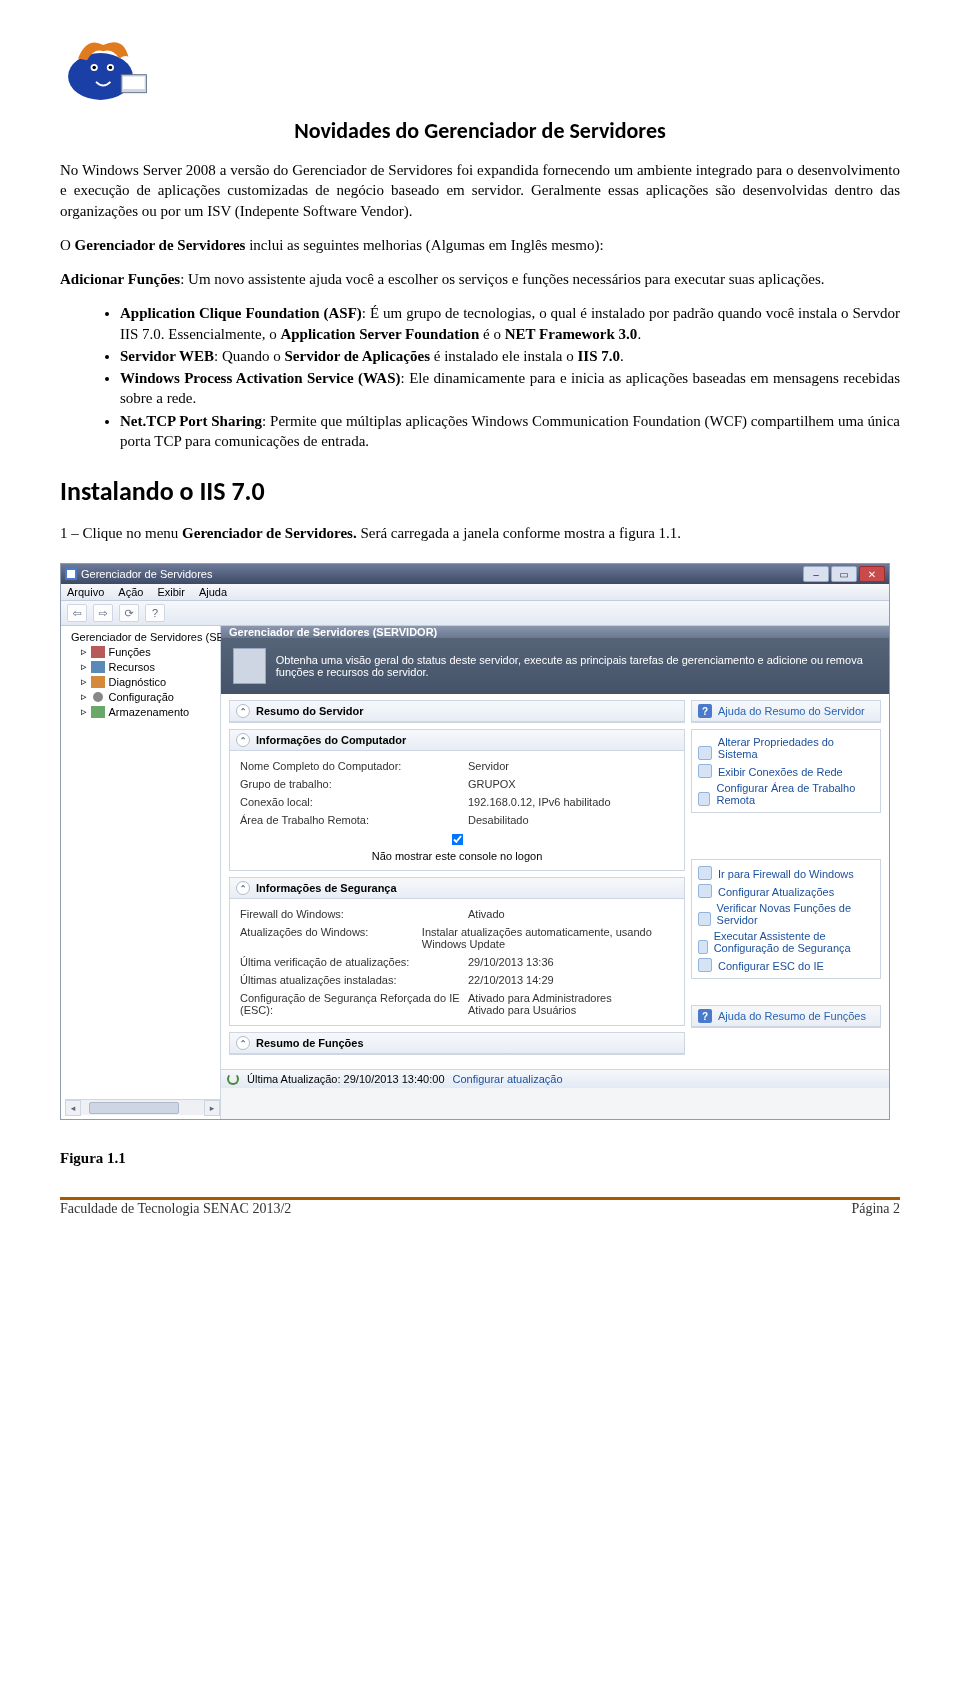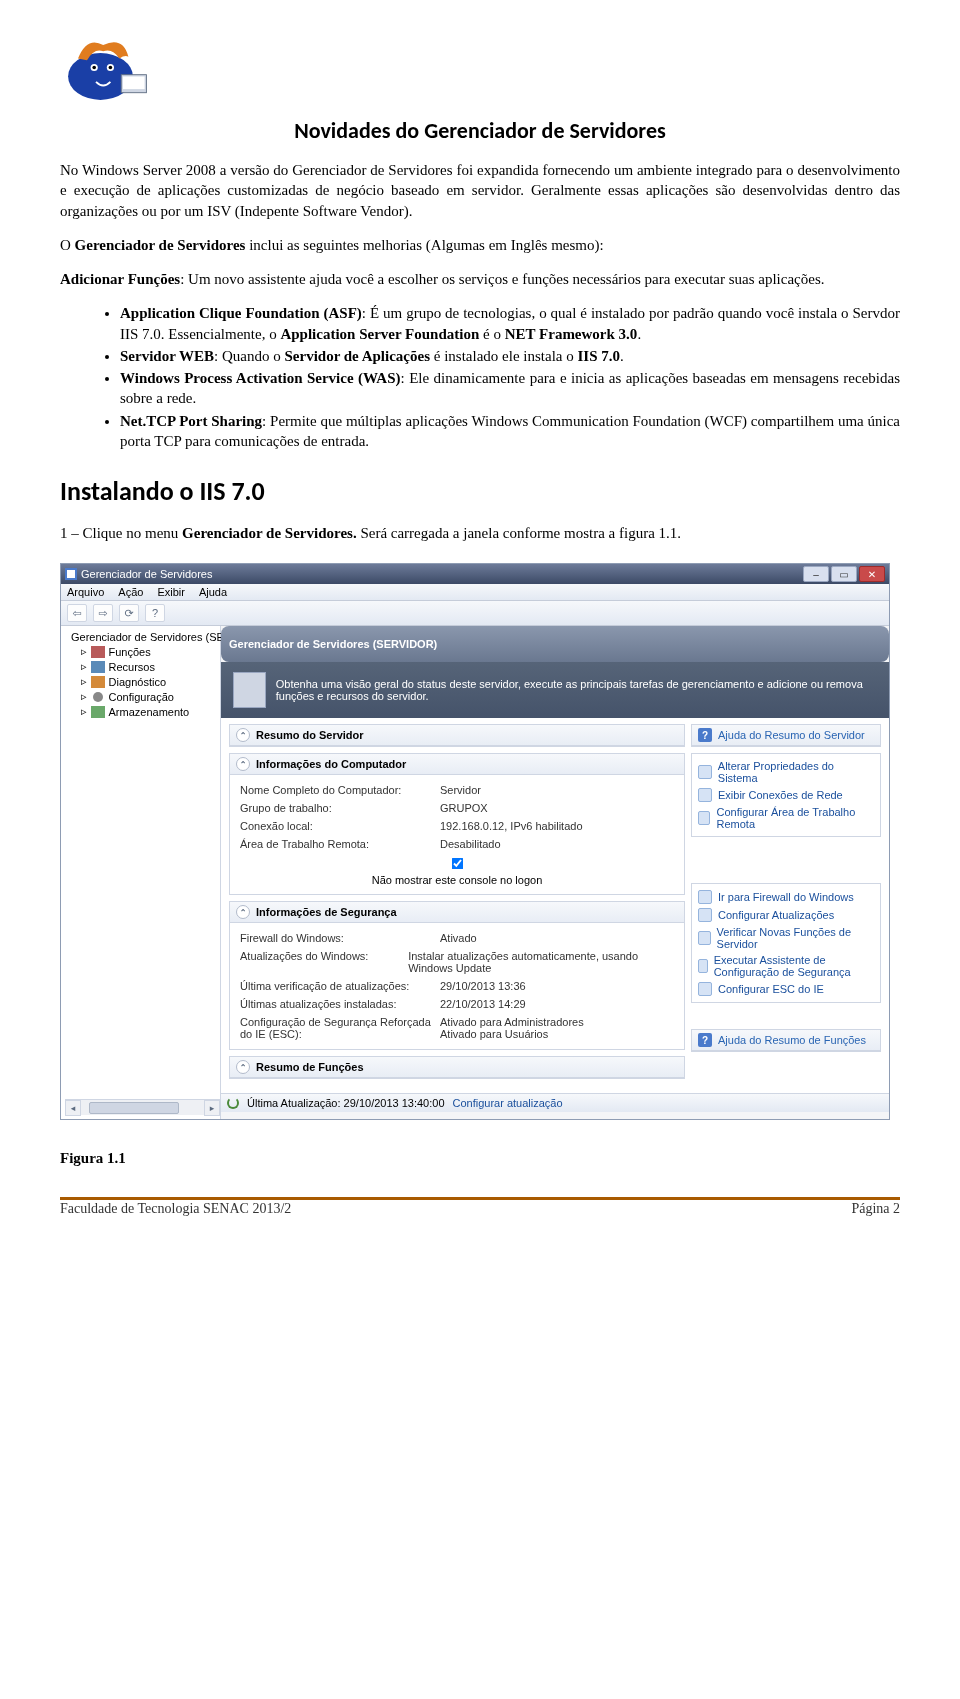--- a/index.html
+++ b/index.html
@@ -107,24 +107,23 @@
     padding: 4px 0 4px 4px;
     font-size: 11px;
   }
   .ss-tree .tnode { display: flex; align-items: center; gap: 4px; padding: 1px 2px; white-space: nowrap; }
   .ss-tree .tnode .ticon { width: 14px; height: 12px; display: inline-block; }
   .ss-tree .tchild { padding-left: 14px; }
   .ss-main { flex: 1; background: #f4f5f7; display: flex; flex-direction: column; }
   .ss-crumb {
     background: linear-gradient(#8a97ad, #6a7890);
     color: #fff;
-    padding: 12px 8px;
+    padding: 0 8px;
     font-weight: bold;
     font-size: 11px;
-    border-radius: 8px;
   }
   .ss-desc {
     display: flex;
     align-items: center;
     gap: 10px;
     padding: 10px 12px;
     color: #fff;
     background: linear-gradient(#566478, #45536a);
     font-size: 11px;
   }
@@ -147,40 +146,40 @@
     display: flex;
     align-items: center;
     gap: 6px;
     font-size: 11px;
   }
   .panel-header .chevron {
     width: 14px; height: 14px; border-radius: 50%; border: 1px solid #b2bbcb; background: #fff; display: flex; align-items: center; justify-content: center; font-size: 8px; color: #5c6b80;
   }
   .panel-body { padding: 6px 10px; }
   .info-row { display: flex; padding: 3px 0; font-size: 11px; }
-  .info-row .k { width: 200px; color: #333; }
+  .info-row .k { width: 228px; color: #333; }
   .info-row .v { color: #333; }
   .chk-row { display: flex; align-items: center; gap: 4px; padding: 4px 0 2px 0; font-size: 11px; flex-direction: column;}
   .chk-row input { transform: scale(0.9); }
   .side-panel {
     border: 1px solid #cfd6e3;
     background: #fff;
     margin-bottom: 6px;
   }
   .side-panel .sp-header {
     background: linear-gradient(#f6f8fb, #e8edf5);
     border-bottom: 1px solid #cfd6e3;
     padding: 3px 6px;
     display: flex; align-items: center; gap: 6px;
     font-size: 11px;
     color: #2a65b3;
   }
   .side-panel .sp-header .qicon { width: 14px; height: 14px; background: #4a7acb; color: #fff; border-radius: 2px; display: flex; align-items:center; justify-content:center; font-size: 10px; font-weight: bold;}
   .side-panel .sp-body { padding: 4px 6px; }
-  .sp-link { display: flex; align-items: center; gap: 6px; padding: 2px 0; color: #1a4f9c; font-size: 11px;}
+  .sp-link { display: flex; align-items: flex-end; gap: 6px; padding: 2px 0; color: #1a4f9c; font-size: 11px;}
   .sp-link .lic { width: 14px; height: 14px; background: #d6e3f5; border: 1px solid #95b4dd; border-radius: 2px; }
   .ss-bottombar {
     background: linear-gradient(#f6f8fb, #e3e9f3);
     border-top: 1px solid #cfd6e3;
     padding: 3px 6px;
     font-size: 11px;
     display: flex;
     gap: 8px;
   }
   .ss-bottombar .refresh-ic { width:12px; height:12px; border-radius:50%; border:2px solid #4a8a3a; border-top-color: transparent;}

